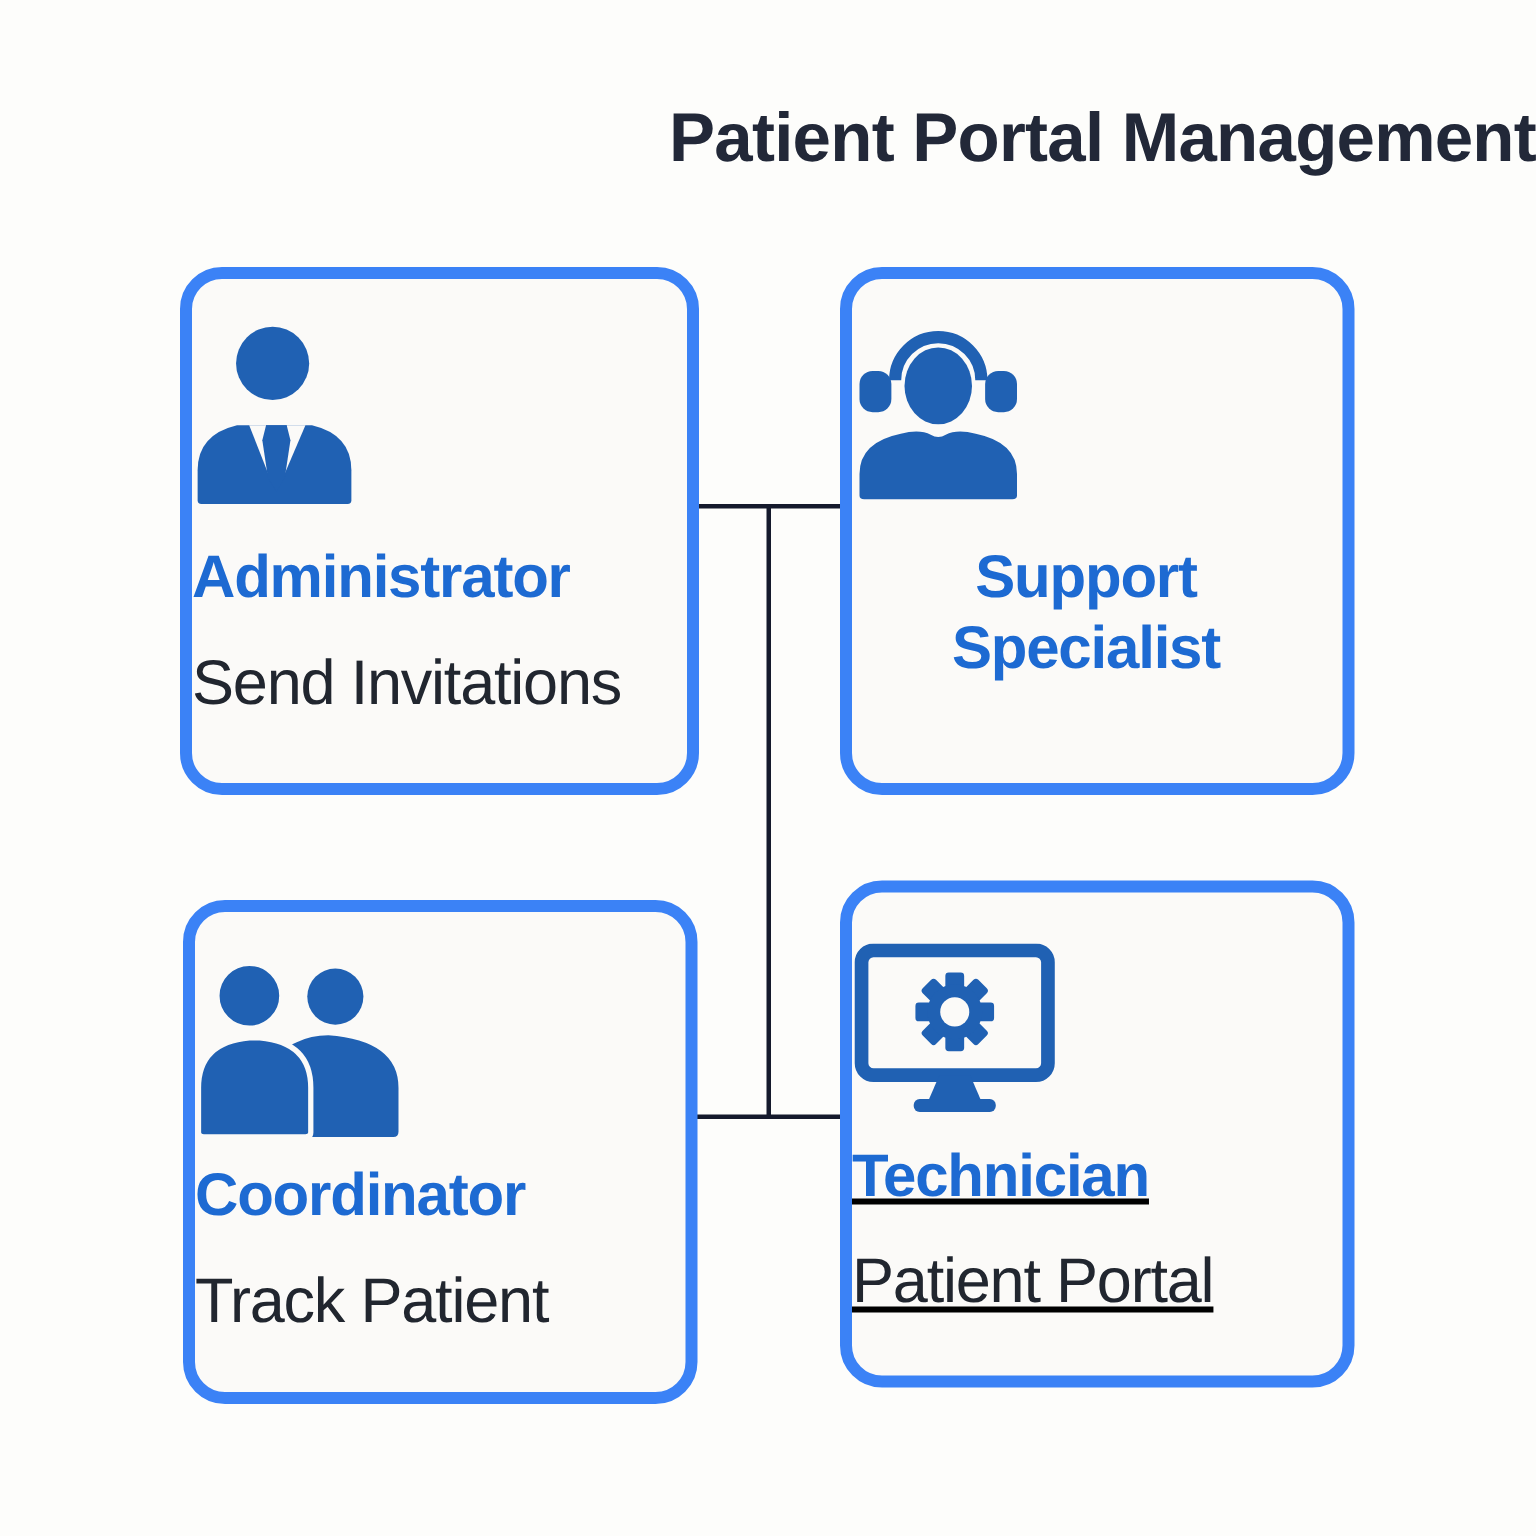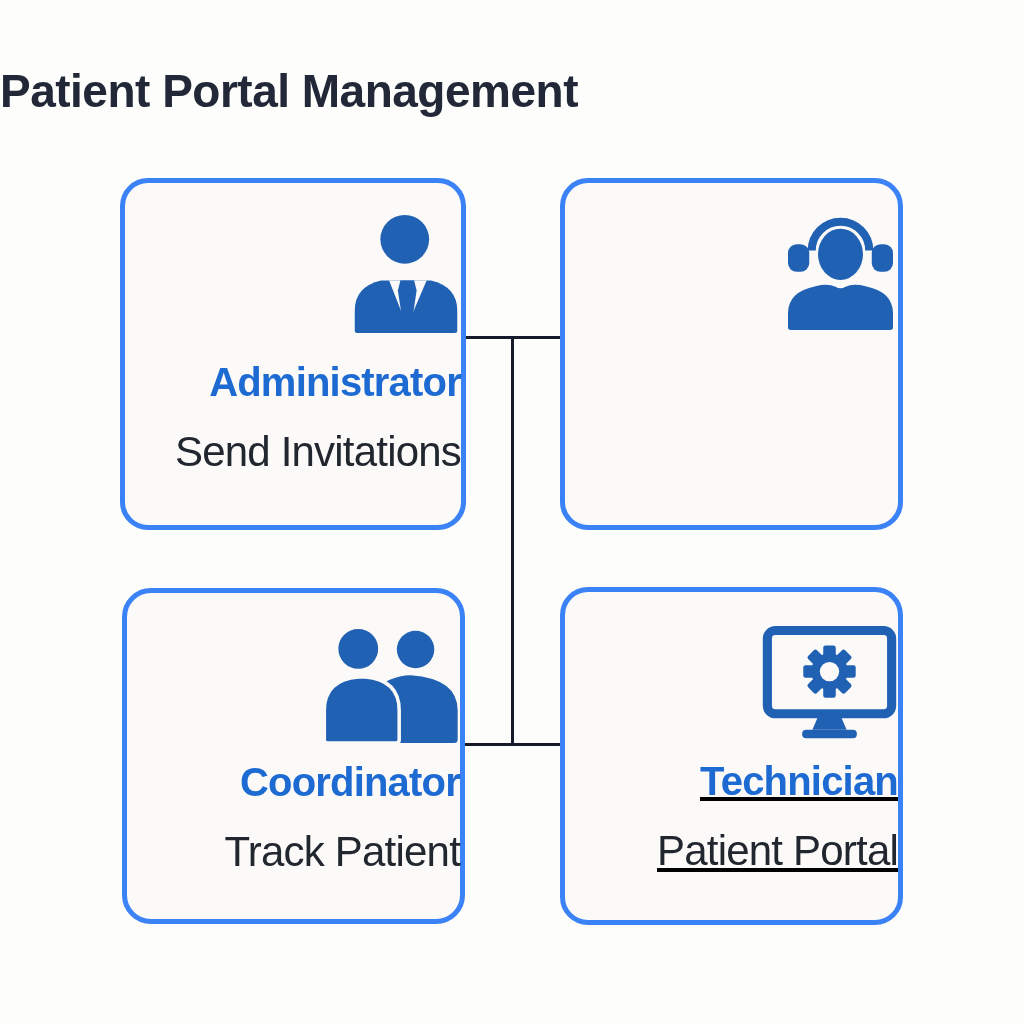--- a/index.html
+++ b/index.html
@@ -9,48 +9,48 @@
     width: 1024px;
     height: 1024px;
     background: #fdfdfb;
     overflow: hidden;
   }
   .page-title {
     position: absolute;
     top: 64px;
     left: 0;
     width: 1024px;
-    text-align: left;
+    text-align: right;
     font-size: 46px;
     font-weight: 700;
     letter-spacing: -0.5px;
     color: #222838;
   }
   .connector {
     position: absolute;
     background: #151a2c;
   }
   .connector.v { width: 3px; }
   .connector.h { height: 3px; }
   #connector-vertical   { left: 511px; top: 336px; height: 410px; }
   #connector-top        { left: 464px; top: 336px; width: 98px; }
   #connector-bottom     { left: 464px; top: 743px; width: 98px; }
   .card {
     position: absolute;
     box-sizing: border-box;
     background: #fbfaf8;
-    border: 5px solid #3b82f6;
+    border: 8px solid #3b82f6;
     border-radius: 28px;
     display: flex;
     flex-direction: column;
-    align-items: flex-end;
+    align-items: flex-start;
   }
   #card-administrator       { left: 120px; top: 178px; width: 346px; height: 352px; }
   #card-support-specialist  { left: 560px; top: 178px; width: 343px; height: 352px; }
-  #card-coordinator         { left: 122px; top: 588px; width: 343px; height: 336px; border-radius: 29px; }
+  #card-coordinator         { left: 122px; top: 600px; width: 343px; height: 336px; }
   #card-technician          { left: 560px; top: 587px; width: 343px; height: 338px; text-decoration: underline; }
   .icon-box {
     height: 126px;
     margin-top: 24px;
     display: flex;
     align-items: center;
     justify-content: center;
   }
   .row2 .icon-box { margin-top: 28px; }
   .role {
@@ -104,20 +104,21 @@
   <div id="card-support-specialist" class="card row1">
     <div class="icon-box">
       <svg width="115" height="125" viewBox="0 0 92 100" aria-hidden="true">
         <path class="icon-stroke" d="M23 34 A23 23 0 0 1 69 34" stroke-width="6.5"></path>
         <ellipse class="icon-fill" cx="46" cy="37" rx="18" ry="20.5"></ellipse>
         <rect class="icon-fill" x="4" y="29" width="17" height="22" rx="7"></rect>
         <rect class="icon-fill" x="71" y="29" width="17" height="22" rx="7"></rect>
         <path class="icon-fill" d="M4 95.5 L4 84 Q4 67 26 62.5 Q36 60 42 63 Q46 65.5 50 63 Q56 60 66 62.5 Q88 67 88 84 L88 95.5 Q88 97.5 85.5 97.5 L6.5 97.5 Q4 97.5 4 95.5 Z"></path>
       </svg>
     </div>
+    <div class="role">Support Specialist</div>
   </div>
 
   <div id="card-coordinator" class="card row2">
     <div class="icon-box">
       <svg width="138" height="117" viewBox="0 0 118 100" aria-hidden="true">
         <circle class="icon-fill" cx="80" cy="20" r="16"></circle>
         <path class="icon-fill" d="M58 46 Q66 42 76 42 Q116 45 116 72 L116 97 Q116 100 113 100 L64 100 Q62 100 62 97 L62 74 Q62 56 53 49 Q55 47 58 46 Z"></path>
         <path class="icon-fill" d="M2 97.5 L2 72 Q2 46 31 43.5 L37 43.5 Q66 46 66 72 L66 97.5 Q66 100 63 100 L5 100 Q2 100 2 97.5 Z" stroke="#fbfaf8" stroke-width="3"></path>
         <circle class="icon-fill" cx="31" cy="19.5" r="18.5" stroke="#fbfaf8" stroke-width="3"></circle>
       </svg>

